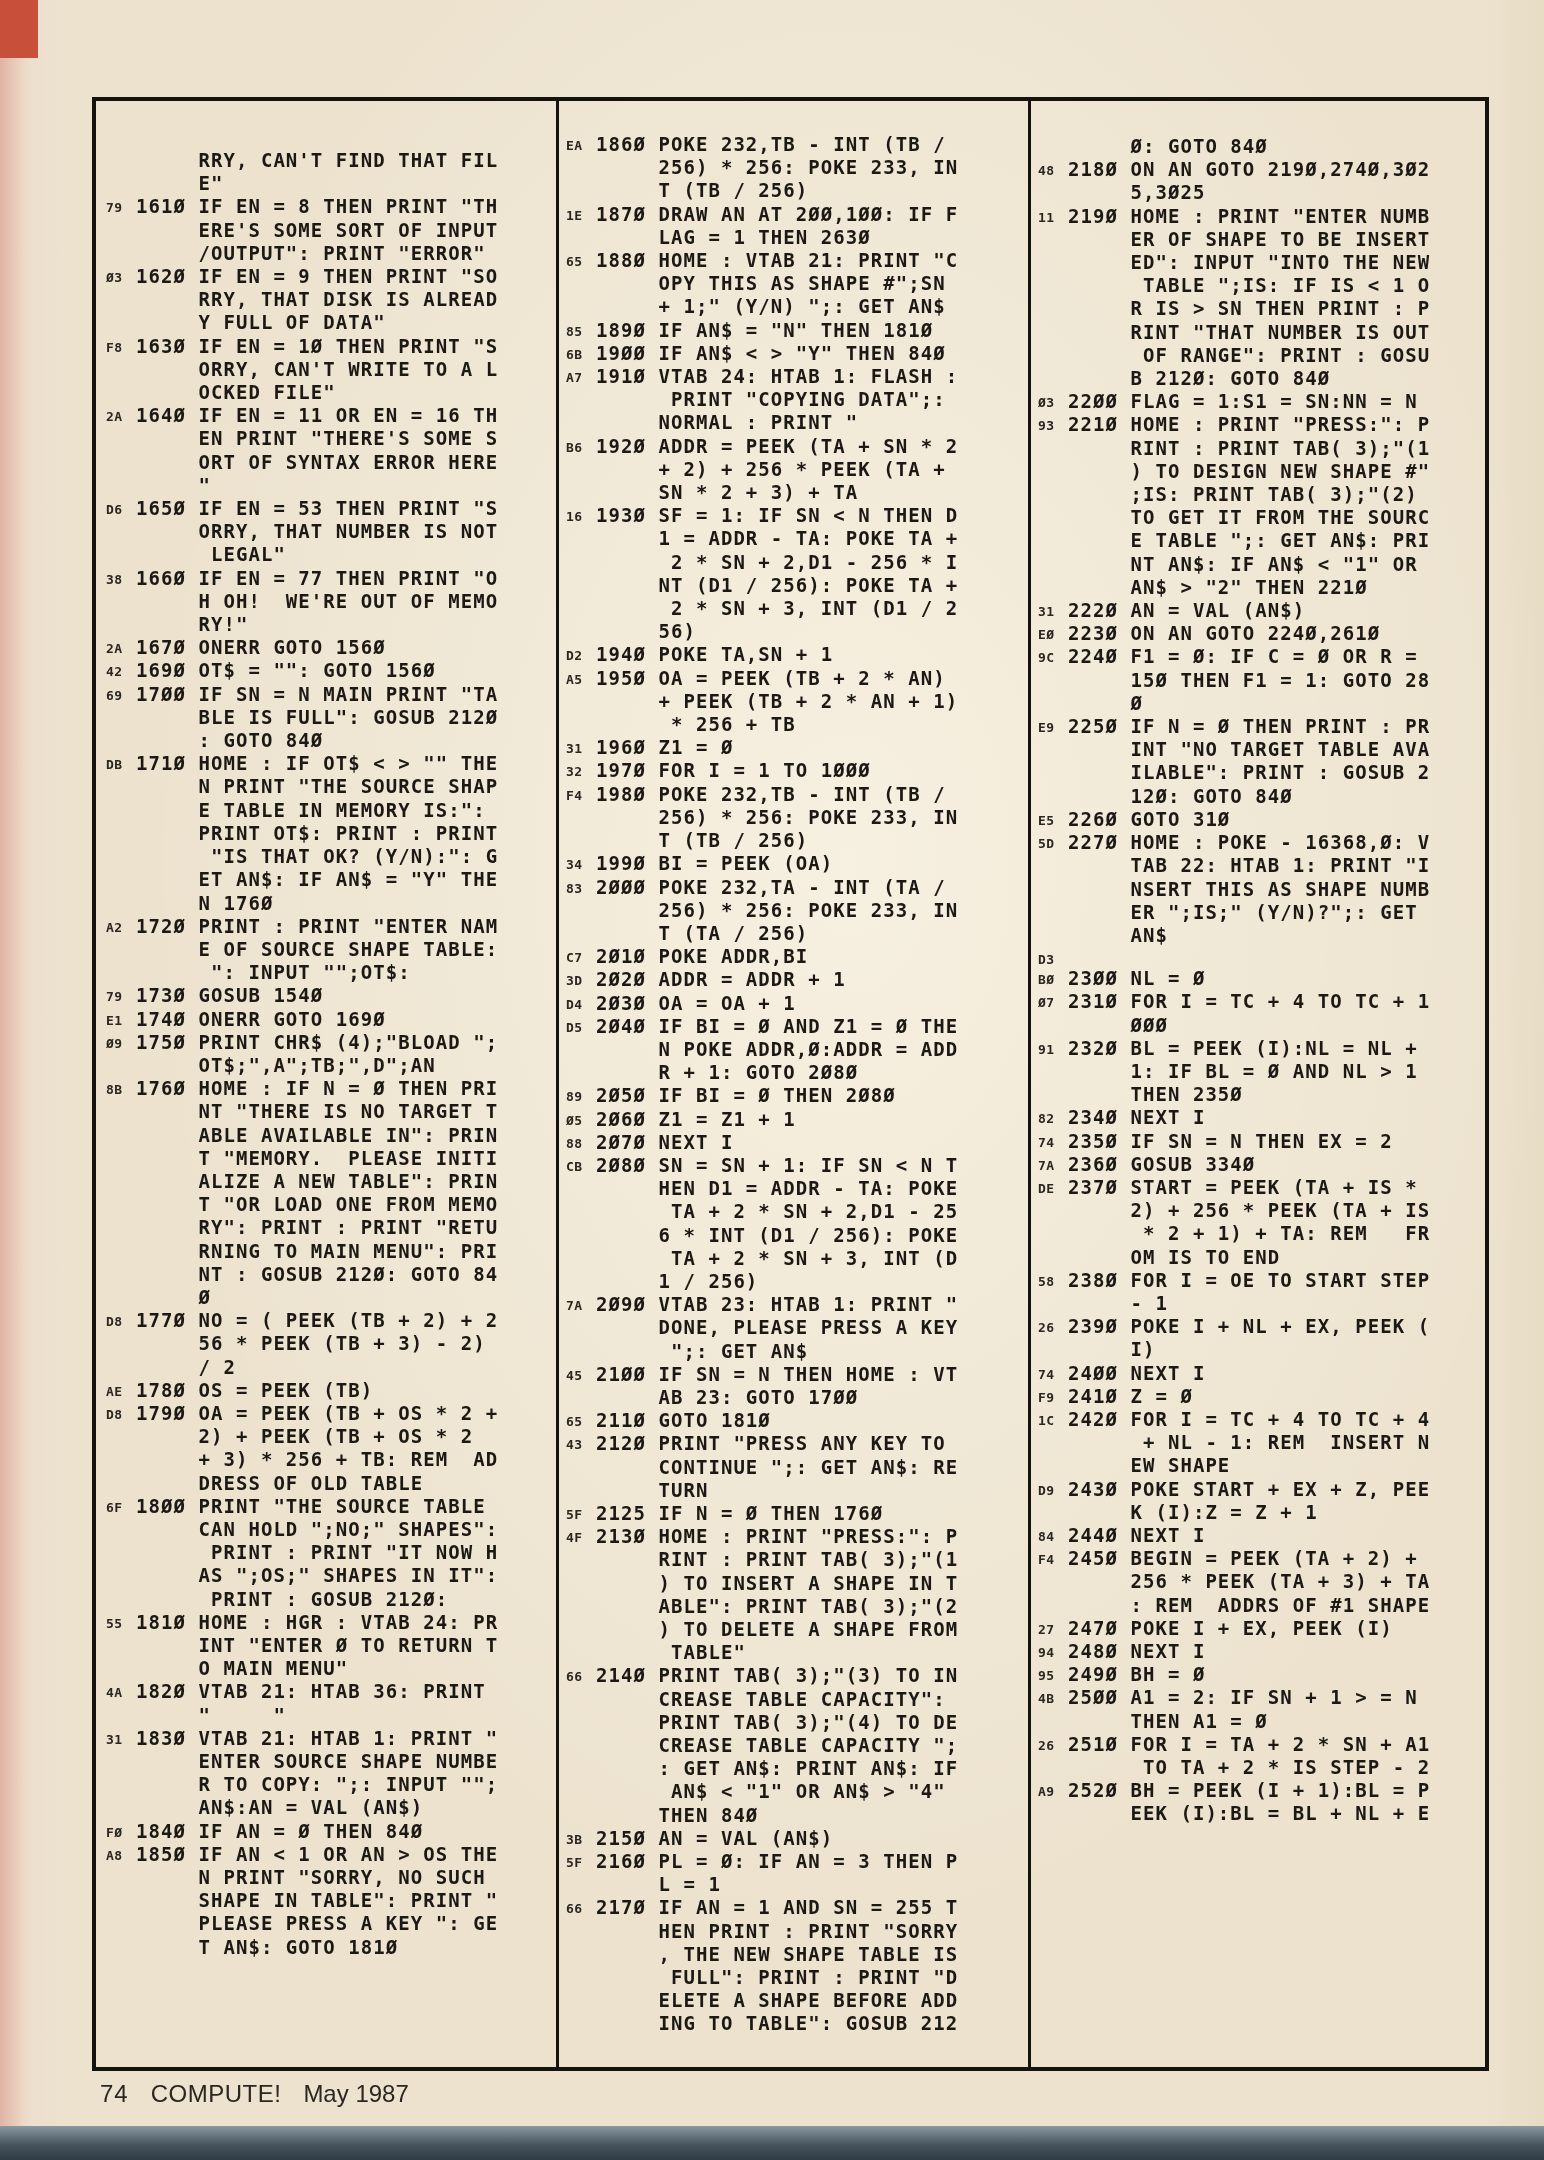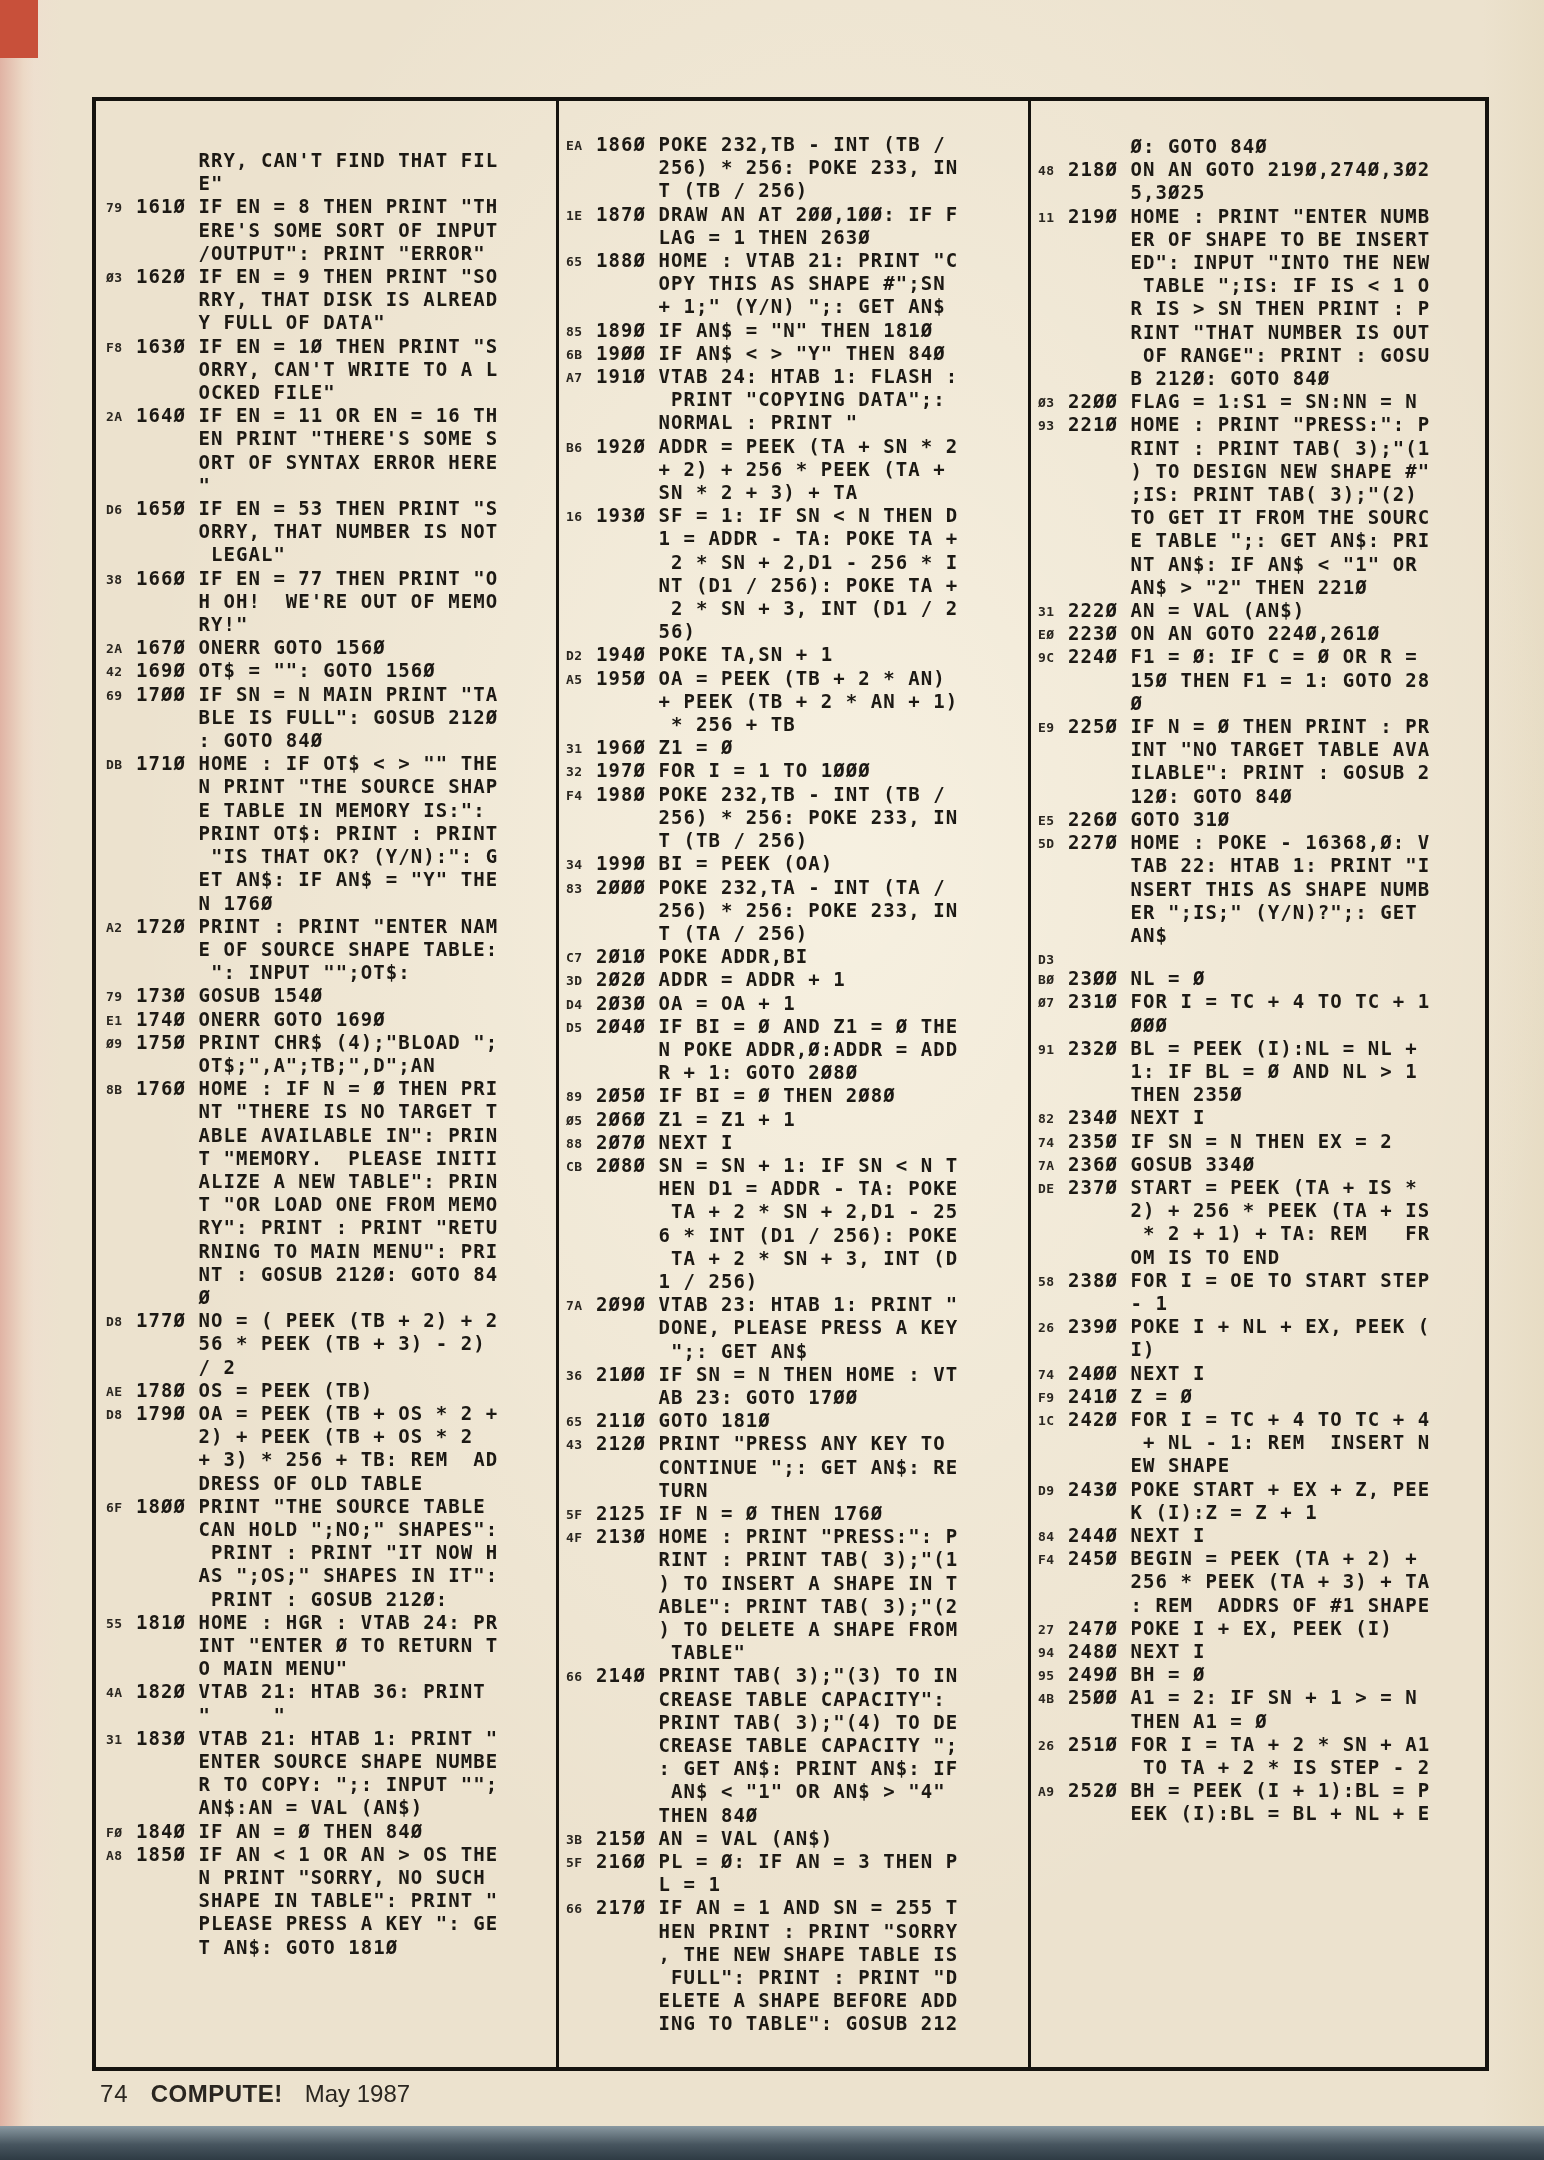--- a/index.html
+++ b/index.html
@@ -46,21 +46,21 @@
     line-height:23.2px;letter-spacing:1.05px;
     white-space:pre;color:#1c1914;
   }
 
   .footer{
     position:absolute;left:100px;top:2080px;
     font-family:"Liberation Sans",sans-serif;font-size:24px;color:#2a2620;
     display:flex;align-items:baseline;gap:22px;
   }
   .footer .pg{font-weight:400;letter-spacing:1px;}
-  .footer .mag{font-weight:700;letter-spacing:.5px;}
+  .footer .mag{font-weight:400;letter-spacing:.5px;}
   .footer .issue{font-weight:400;}
 </style>
 </head>
 <body>
 
 <div class="paper"></div>
 <div class="edge-left"></div>
 <div class="corner-red"></div>
 
 <div class="listing-box">
@@ -341,21 +341,21 @@
       TA + 2 * SN + 3, INT (D
      1 / 256)</div>
       </div>
       <div class="row">
         <span class="cs">7A</span>
         <div class="code">2Ø9Ø VTAB 23: HTAB 1: PRINT "
      DONE, PLEASE PRESS A KEY
       ";: GET AN$</div>
       </div>
       <div class="row">
-        <span class="cs">36</span>
+        <span class="cs">45</span>
         <div class="code">21ØØ IF SN = N THEN HOME : VT
      AB 23: GOTO 17ØØ</div>
       </div>
       <div class="row">
         <span class="cs">65</span>
         <div class="code">211Ø GOTO 181Ø</div>
       </div>
       <div class="row">
         <span class="cs">43</span>
         <div class="code">212Ø PRINT "PRESS ANY KEY TO

